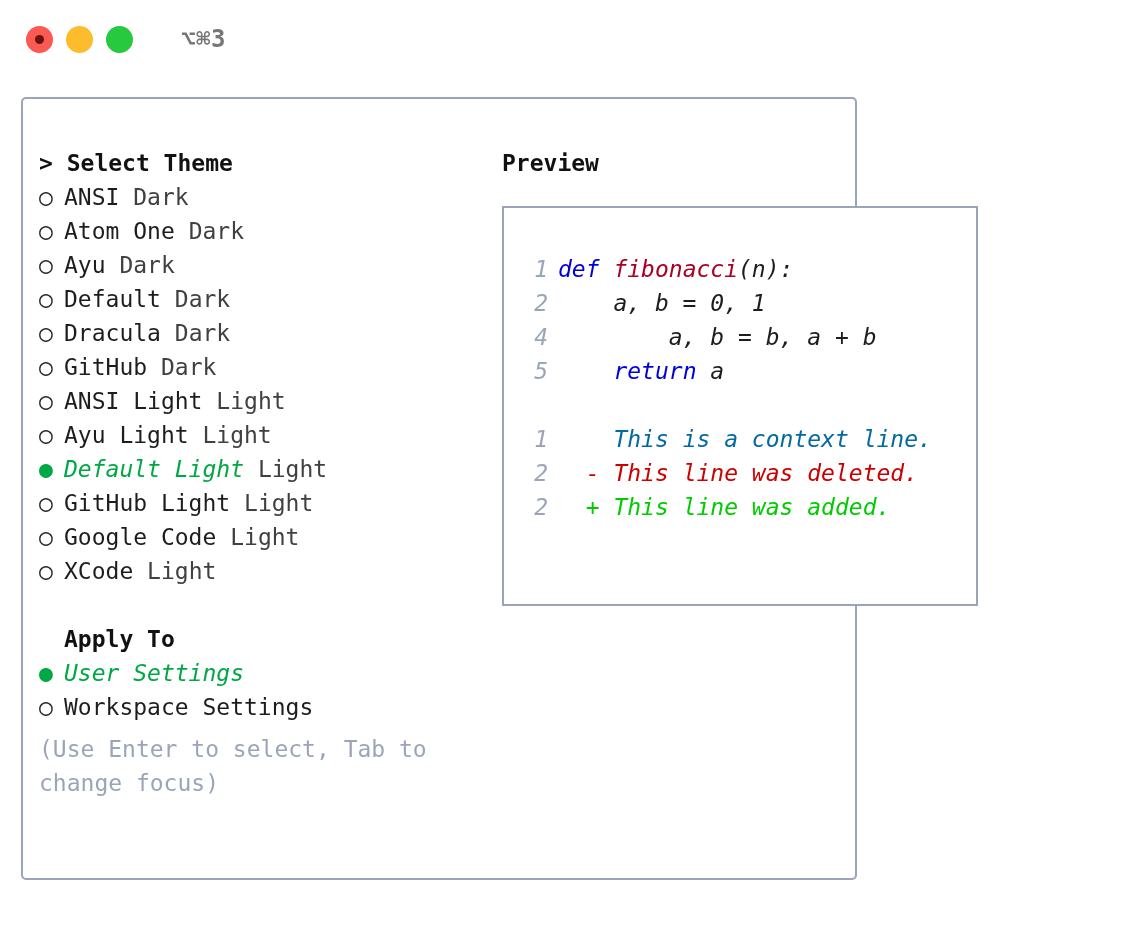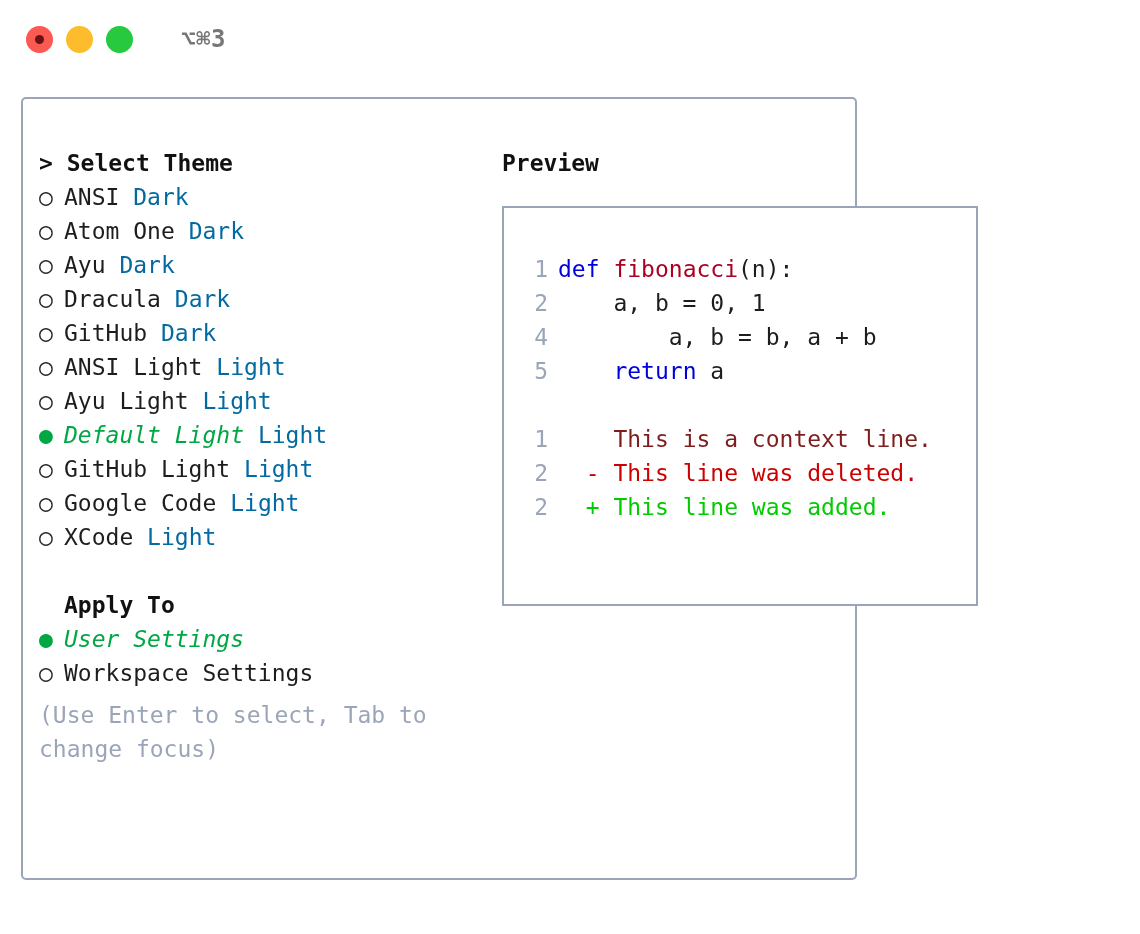--- a/index.html
+++ b/index.html
@@ -100,21 +100,21 @@
     color: #111111;
   }
   .marker {
     display: inline-block;
     width: 25px;
     white-space: pre;
   }
   .bullet-empty { color: #2b2b2b; }
   .bullet-sel   { color: #00a844; }
   .label-sel    { color: #00a844; font-style: italic; }
-  .variant      { color: #0369a1; }
+  .variant      { color: #404040; }
   .spacer-row   { height: 34px; }
   #help-text {
     margin-top: 8px;
     font-size: 23px;
     line-height: 34px;
     color: #9aa5b8;
     width: 420px;
   }
 
   
@@ -137,32 +137,33 @@
     box-sizing: border-box;
     border: 2px solid #9aa5b8;
     background: #ffffff;
     padding: 44px 0 0 16px;
   }
   .code-line {
     font-size: 23px;
     line-height: 34px;
     white-space: pre;
     color: #1d1d1d;
+    font-style: italic;
   }
   .lno {
     display: inline-block;
     width: 28px;
     text-align: right;
     color: #9aa5b8;
     margin-right: 10px;
   }
   .kw    { color: #0000dd; }
   .fn    { color: #aa0022; }
   .plain { color: #1d1d1d; }
-  .ctx   { color: #7f1d1d; }
+  .ctx   { color: #0369a1; }
   .del   { color: #cc0000; }
   .add   { color: #00cc00; }
   .gap   { height: 34px; }
 </style>
 </head>
 <body>
 
 <div id="window">
 
   <div id="titlebar">
@@ -173,20 +174,21 @@
   </div>
 
   <div id="panel">
 
     <div id="left-col">
       <div class="row section-header">&gt; Select Theme</div>
       <div id="theme-list">
           <div class="row"><span class="marker bullet-empty">○</span><span>ANSI</span><span> </span><span class="variant">Dark</span></div>
           <div class="row"><span class="marker bullet-empty">○</span><span>Atom One</span><span> </span><span class="variant">Dark</span></div>
           <div class="row"><span class="marker bullet-empty">○</span><span>Ayu</span><span> </span><span class="variant">Dark</span></div>
+          <div class="row"><span class="marker bullet-empty">○</span><span>Default</span><span> </span><span class="variant">Dark</span></div>
           <div class="row"><span class="marker bullet-empty">○</span><span>Dracula</span><span> </span><span class="variant">Dark</span></div>
           <div class="row"><span class="marker bullet-empty">○</span><span>GitHub</span><span> </span><span class="variant">Dark</span></div>
           <div class="row"><span class="marker bullet-empty">○</span><span>ANSI Light</span><span> </span><span class="variant">Light</span></div>
           <div class="row"><span class="marker bullet-empty">○</span><span>Ayu Light</span><span> </span><span class="variant">Light</span></div>
           <div class="row"><span class="marker bullet-sel">●</span><span class="label-sel">Default Light</span><span> </span><span class="variant">Light</span></div>
           <div class="row"><span class="marker bullet-empty">○</span><span>GitHub Light</span><span> </span><span class="variant">Light</span></div>
           <div class="row"><span class="marker bullet-empty">○</span><span>Google Code</span><span> </span><span class="variant">Light</span></div>
           <div class="row"><span class="marker bullet-empty">○</span><span>XCode</span><span> </span><span class="variant">Light</span></div>
         </div>
 

